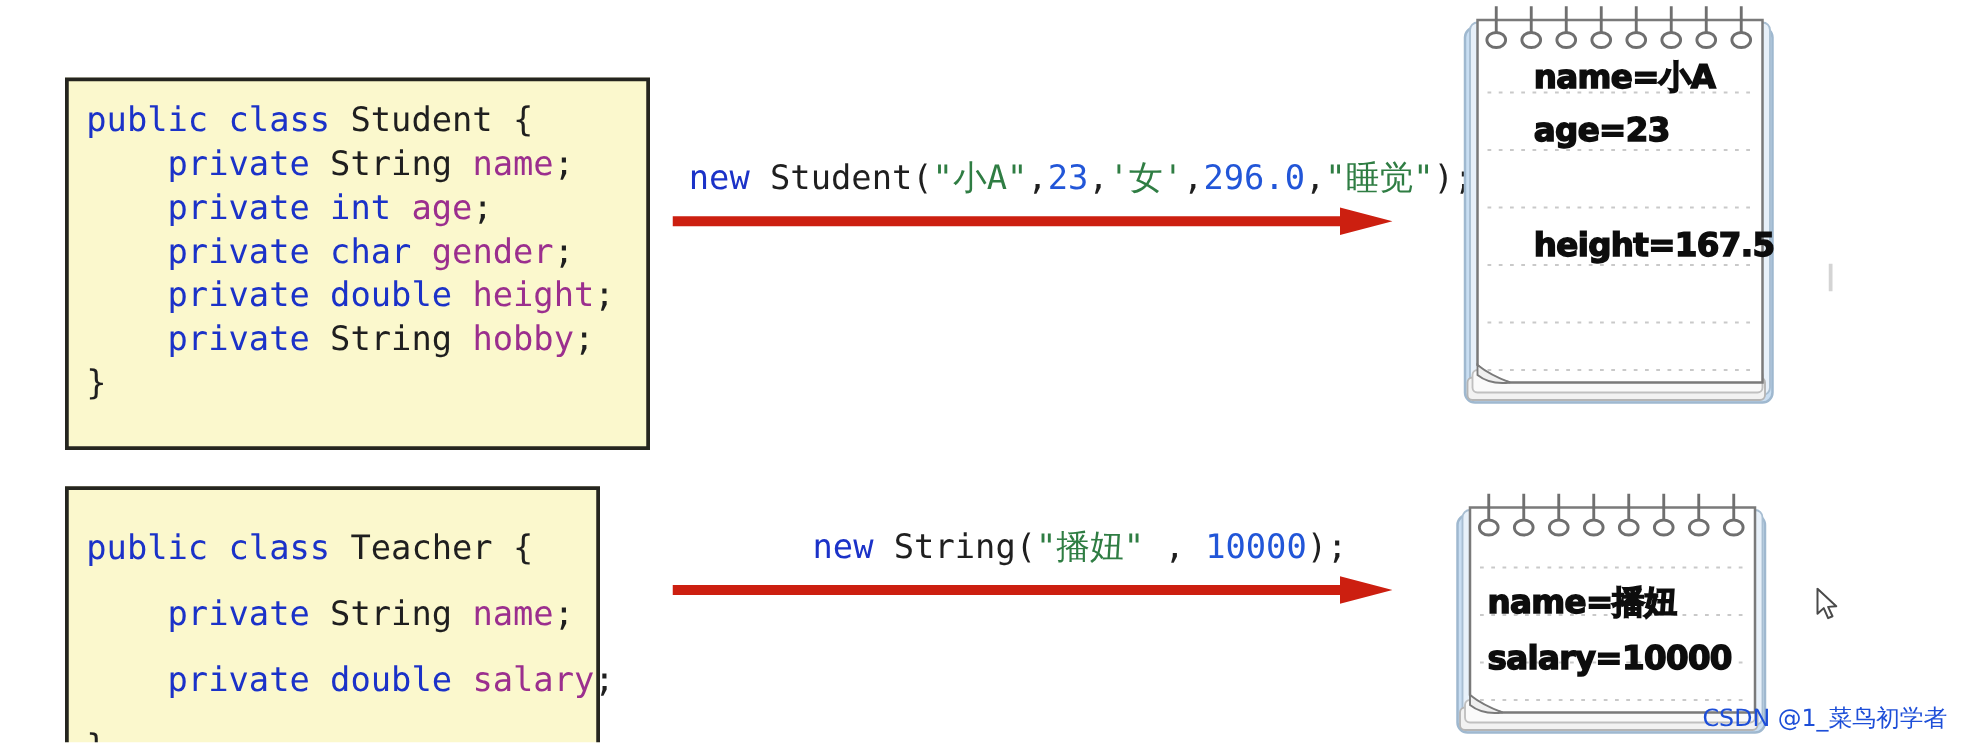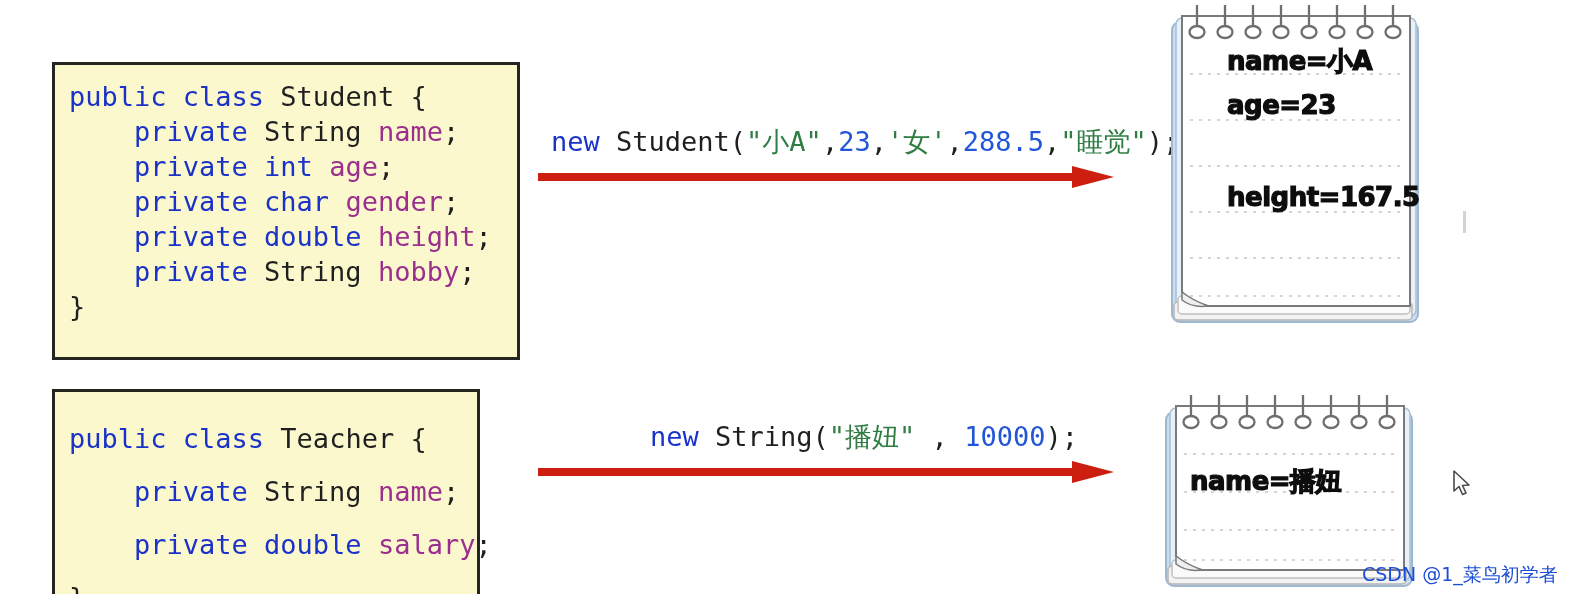--- a/index.html
+++ b/index.html
@@ -118,21 +118,21 @@
 </style>
 </head>
 <body>
 
 <div id="canvas">
 
   <div class="code-box" id="code-student"><div><span class="k">public</span><span class="t"> </span><span class="k">class</span><span class="t"> </span><span class="t">Student</span><span class="t"> {</span></div><div><span class="t">    </span><span class="k">private</span><span class="t"> </span><span class="t">String</span><span class="t"> </span><span class="f">name</span><span class="t">;</span></div><div><span class="t">    </span><span class="k">private</span><span class="t"> </span><span class="k">int</span><span class="t"> </span><span class="f">age</span><span class="t">;</span></div><div><span class="t">    </span><span class="k">private</span><span class="t"> </span><span class="k">char</span><span class="t"> </span><span class="f">gender</span><span class="t">;</span></div><div><span class="t">    </span><span class="k">private</span><span class="t"> </span><span class="k">double</span><span class="t"> </span><span class="f">height</span><span class="t">;</span></div><div><span class="t">    </span><span class="k">private</span><span class="t"> </span><span class="t">String</span><span class="t"> </span><span class="f">hobby</span><span class="t">;</span></div><div><span class="t">}</span></div></div>
 
   <div class="code-box" id="code-teacher"><div><span class="k">public</span><span class="t"> </span><span class="k">class</span><span class="t"> </span><span class="t">Teacher</span><span class="t"> {</span></div><div><span class="t">    </span><span class="k">private</span><span class="t"> </span><span class="t">String</span><span class="t"> </span><span class="f">name</span><span class="t">;</span></div><div><span class="t">    </span><span class="k">private</span><span class="t"> </span><span class="k">double</span><span class="t"> </span><span class="f">salary</span><span class="t">;</span></div><div><span class="t">}</span></div></div>
 
-  <div class="expr" id="expr-student"><span class="k">new</span><span class="t"> Student(</span><span class="s">"小A"</span><span class="t">,</span><span class="n">23</span><span class="t">,</span><span class="s">'女'</span><span class="t">,</span><span class="n">288.5</span><span class="t">,</span><span class="s">"睡觉"</span><span class="t">);</span></div>
+  <div class="expr" id="expr-student"><span class="k">new</span><span class="t"> Student(</span><span class="s">"小A"</span><span class="t">,</span><span class="n">23</span><span class="t">,</span><span class="s">'女'</span><span class="t">,</span><span class="n">296.0</span><span class="t">,</span><span class="s">"睡觉"</span><span class="t">);</span></div>
   <div class="expr" id="expr-teacher"><span class="k">new</span><span class="t"> String(</span><span class="s">"播妞"</span><span class="t"> , </span><span class="n">10000</span><span class="t">);</span></div>
 
   <svg class="arrow" id="arrow-student" viewBox="0 0 576 26">
     <path d="M0 9 L534 9 L534 2 L576 13 L534 24 L534 17 L0 17 Z" fill="#cc1f10"></path>
   </svg>
   <svg class="arrow" id="arrow-teacher" viewBox="0 0 576 26">
     <path d="M0 9 L534 9 L534 2 L576 13 L534 24 L534 17 L0 17 Z" fill="#cc1f10"></path>
   </svg>
 
   <div class="notepad" id="notepad-student">
@@ -241,20 +241,21 @@
       </g>
       <g stroke="#c9c9c9" stroke-width="1.6" stroke-dasharray="3 6">
         <line x1="28" y1="62" x2="242" y2="62"></line>
         <line x1="28" y1="100" x2="242" y2="100"></line>
         <line x1="28" y1="138" x2="242" y2="138"></line>
         <line x1="28" y1="168" x2="242" y2="168"></line>
       </g>
     </svg>
     <div class="pad-text">
       <div class="pad-row" style="top:72px">name=播妞</div>
+      <div class="pad-row" style="top:120px">salary=10000</div>
     </div>
   </div>
 
   <div id="watermark">CSDN @1_菜鸟初学者</div>
 
   <div id="text-caret"></div>
 
   <svg id="mouse-cursor" width="22" height="30" viewBox="0 0 22 30">
     <path d="M2 1 L2 21 L7 16.5 L10.5 24.5 L14 23 L10.5 15.5 L17 15 Z" fill="#ffffff" stroke="#4a4a4a" stroke-width="1.6" stroke-linejoin="round"></path>
   </svg>

